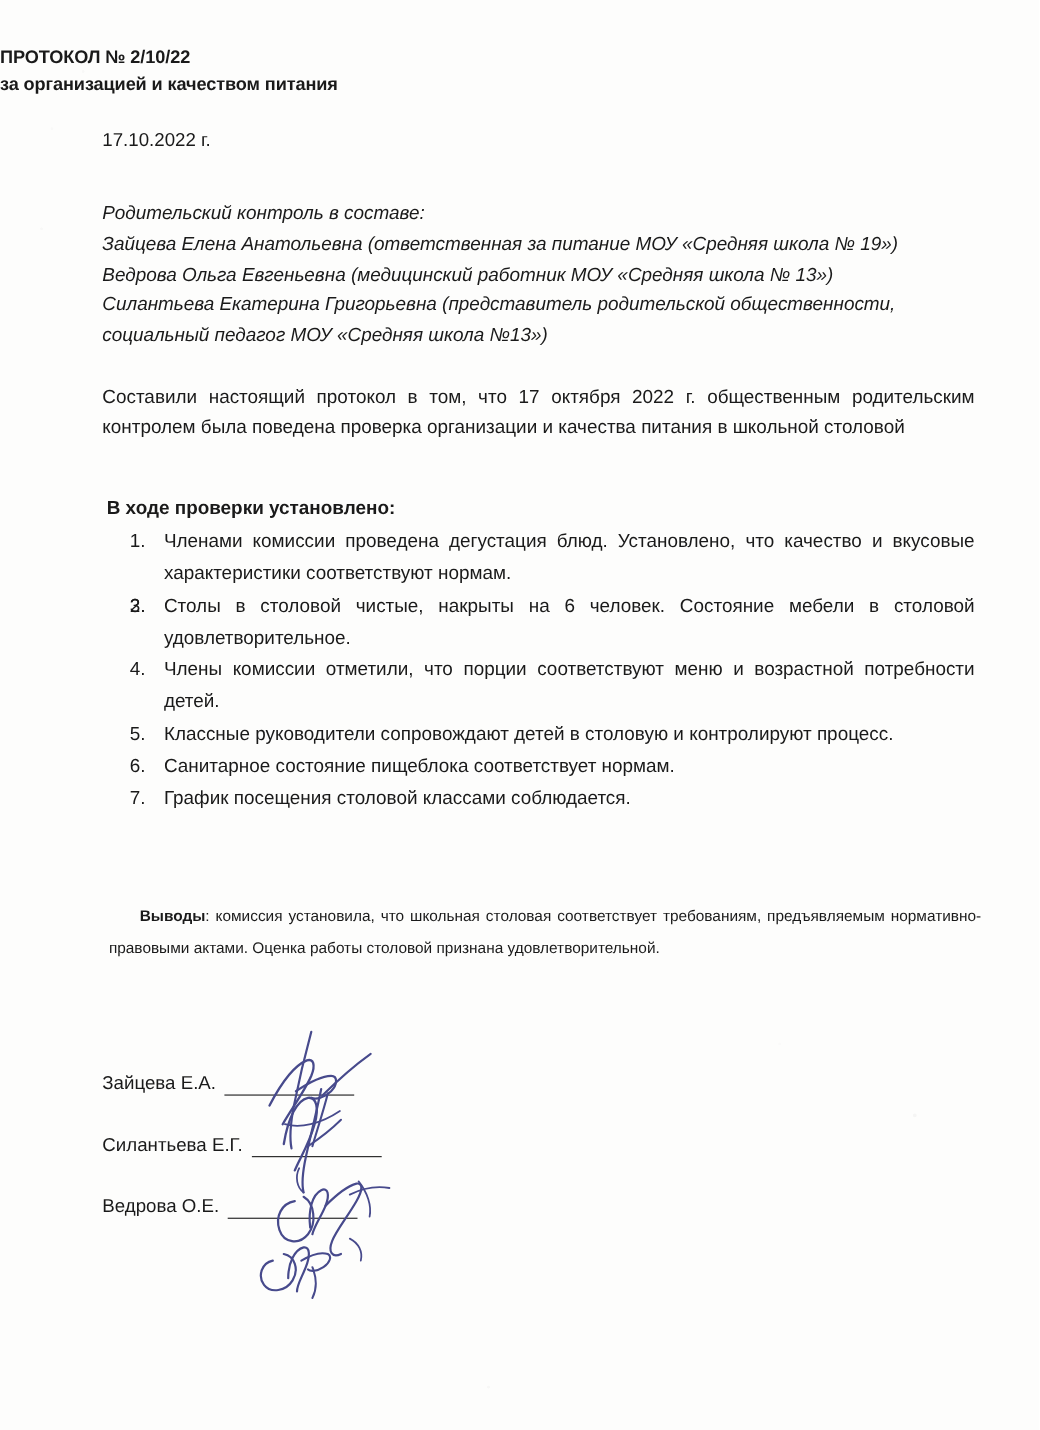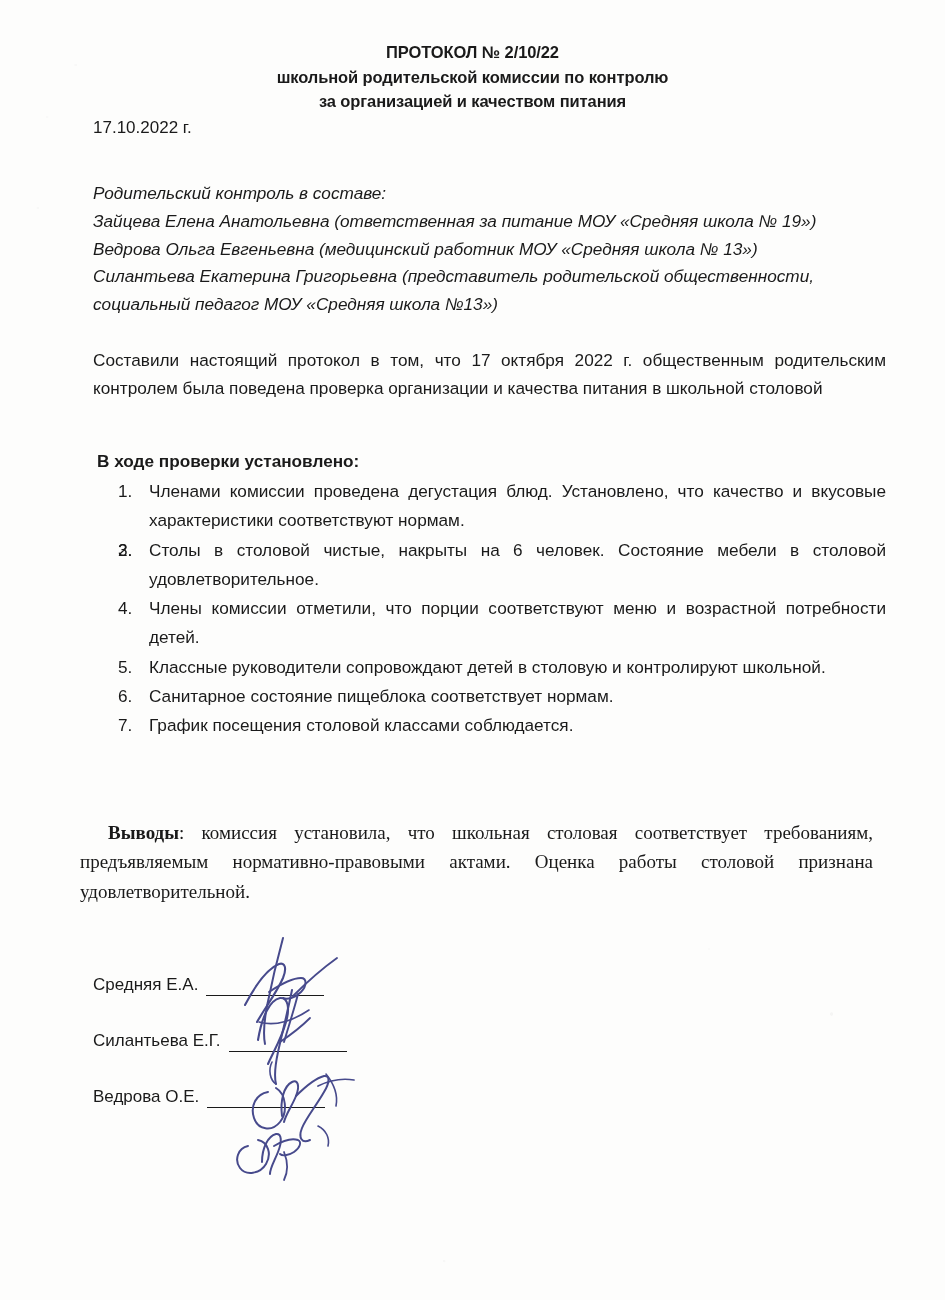--- a/index.html
+++ b/index.html
@@ -31,21 +31,21 @@
       radial-gradient(circle at 88% 78%, rgba(0,0,0,0.030) 0 1.4px, transparent 2px),
       radial-gradient(circle at 47% 97%, rgba(0,0,0,0.022) 0 1px, transparent 1.6px),
       radial-gradient(circle at 75% 73%, rgba(0,0,0,0.012) 0 1px, transparent 1.4px);
   }
 
   .header {
     position: absolute;
     left: 0;
     top: 40px;
     width: 945px;
-    text-align: center;
+    text-align: left;
     font-weight: bold;
     font-size: 16.5px;
     line-height: 24.5px;
     letter-spacing: -0.1px;
   }
   .header div { white-space: nowrap; }
 
   .doc-date {
     position: absolute;
     left: 93px;
@@ -106,29 +106,28 @@
   .findings-list li .num {
     position: absolute;
     left: 0;
     top: 0;
     width: 24px;
     text-align: left;
   }
 
   .conclusion {
     position: absolute;
-    left: 80px;
+    left: 99px;
     top: 818px;
     width: 793px;
-    font-size: 19px;
+    font-size: 14px;
     line-height: 29.3px;
     text-align: justify;
     text-justify: inter-word;
     text-indent: 28px;
-    font-family: Liberation Serif, serif;
   }
   .conclusion b { font-weight: bold; }
 
   .ack-label {
     position: absolute;
     left: 93px;
     top: 927px;
     font-size: 17px;
     line-height: 22px;
   }
@@ -165,21 +164,20 @@
 </style>
 </head>
 <body>
 
 <div class="page">
 
   <div class="grain"></div>
 
   <div class="header">
     <div>ПРОТОКОЛ № 2/10/22</div>
-    <div>школьной родительской комиссии по контролю</div>
     <div>за организацией и качеством питания</div>
   </div>
 
   <div class="doc-date">17.10.2022 г.</div>
 
   <div class="members">
     <span class="line">Родительский контроль в составе:</span>
     <span class="line">Зайцева Елена Анатольевна (ответственная за питание МОУ «Средняя школа № 19»)</span>
     <span class="line">Ведрова Ольга Евгеньевна (медицинский работник МОУ «Средняя школа № 13»)</span>
     <span class="line">Силантьева Екатерина Григорьевна (представитель родительской общественности, социальный педагог МОУ «Средняя школа №13»)</span>
@@ -200,39 +198,39 @@
     <li>
       <span class="num">3.</span>
       <span>Столы в столовой чистые, накрыты на 6 человек. Состояние мебели в столовой удовлетворительное.</span>
     </li>
     <li>
       <span class="num">4.</span>
       <span>Члены комиссии отметили, что порции соответствуют меню и возрастной потребности детей.</span>
     </li>
     <li>
       <span class="num">5.</span>
-      <span>Классные руководители сопровождают детей в столовую и контролируют школьной.</span>
+      <span>Классные руководители сопровождают детей в столовую и контролируют процесс.</span>
     </li>
     <li>
       <span class="num">6.</span>
       <span>Санитарное состояние пищеблока соответствует нормам.</span>
     </li>
     <li>
       <span class="num">7.</span>
       <span>График посещения столовой классами соблюдается.</span>
     </li>
   </ol>
 
   <div class="conclusion">
     <b>Выводы</b><span>: комиссия установила, что школьная столовая соответствует требованиям, предъявляемым нормативно-правовыми актами. Оценка работы столовой признана удовлетворительной.</span>
   </div>
 
 
   <div class="sig-row" style="top:966px">
-    <span class="sig-name">Средняя Е.А.</span>
+    <span class="sig-name">Зайцева Е.А.</span>
     <span class="sig-rule"></span>
   </div>
   <div class="sig-row" style="top:1022px">
     <span class="sig-name">Силантьева Е.Г.</span>
     <span class="sig-rule"></span>
   </div>
   <div class="sig-row" style="top:1078px">
     <span class="sig-name">Ведрова О.Е.</span>
     <span class="sig-rule"></span>
   </div>

